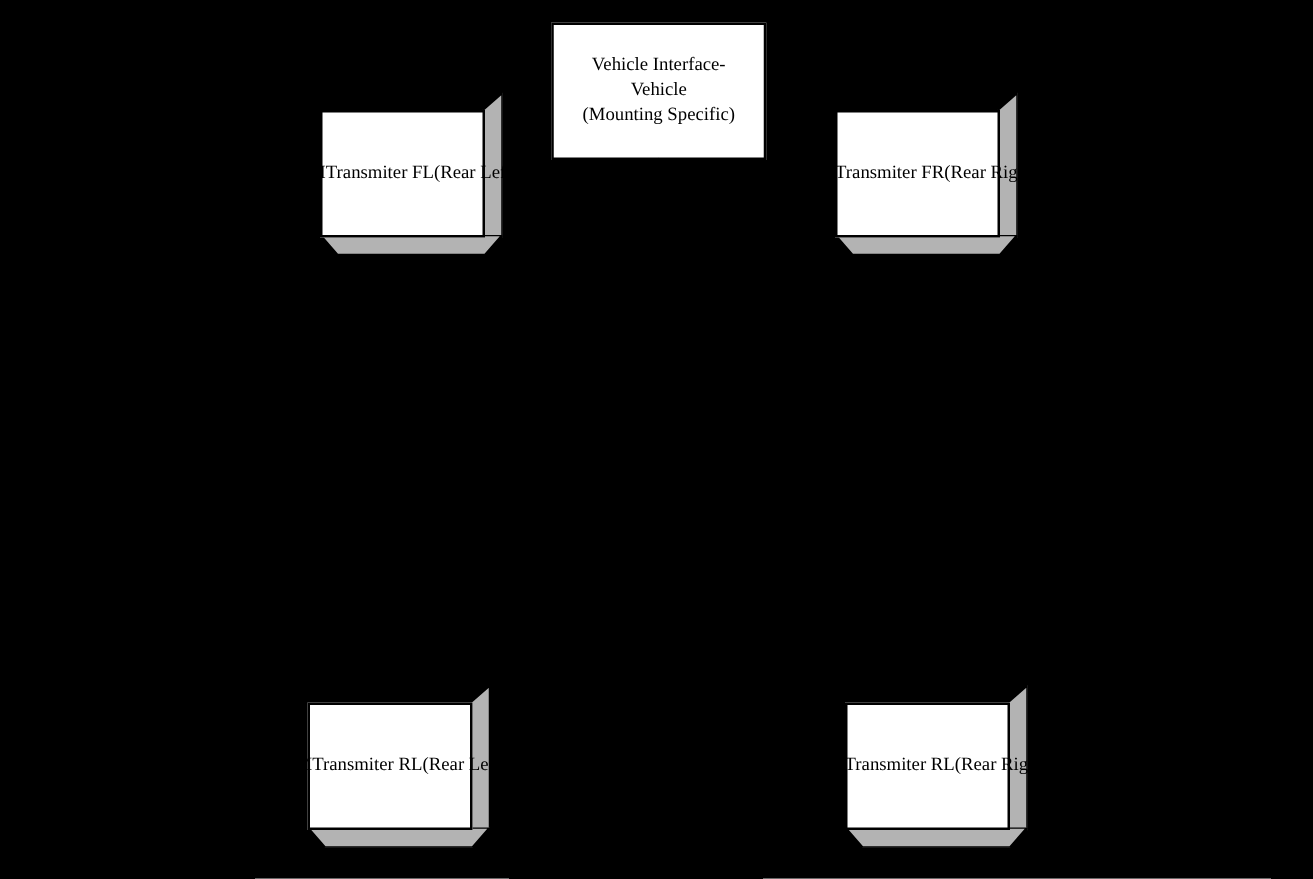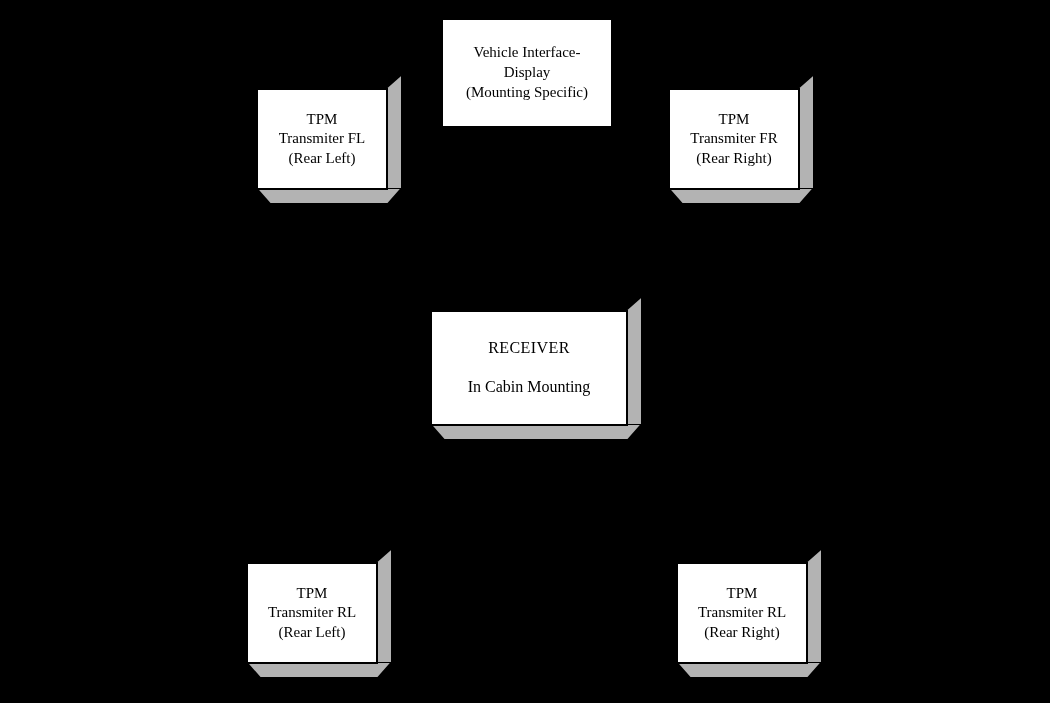--- a/index.html
+++ b/index.html
@@ -24,21 +24,20 @@
   .box3d .face {
     position: absolute;
     left: 0;
     top: 14px;
     right: 14px;
     bottom: 14px;
     background: #ffffff;
     border: 2px solid #000000;
     box-sizing: border-box;
     display: flex;
-    flex-direction: column;
     align-items: center;
     justify-content: center;
     text-align: center;
     line-height: 1.30;
     font-size: 15px;
     color: #000000;
   }
   .box3d .side {
     position: absolute;
     top: 0;
@@ -77,21 +76,21 @@
   .recv-title { font-size: 16px; letter-spacing: 0.4px; margin-bottom: 18px; }
   .recv-sub { font-size: 16px; }
 </style>
 </head>
 <body>
 
 <div id="canvas">
 
   <div class="flatbox" style="left:441px; top:18px; width:172px; height:110px;">
     <span class="txtline">Vehicle Interface-</span>
-    <span class="txtline">Display</span>
+    <span class="txtline">Vehicle</span>
     <span class="txtline">(Mounting Specific)</span>
   </div>
 
   <div class="arrow-v" style="left:512px; top:126px; width:30px; height:178px;">
     <svg width="30" height="178" viewBox="0 0 30 178">
       <line x1="15" y1="10" x2="15" y2="168" stroke="#000000" stroke-width="2.6"></line>
       <polygon points="15,0 8.5,19 21.5,19" fill="#000000"></polygon>
       <polygon points="15,178 8.5,159 21.5,159" fill="#000000"></polygon>
     </svg>
   </div>
@@ -117,32 +116,20 @@
     <svg class="bottom" viewBox="0 0 146 16" preserveAspectRatio="none" style="width:146px;height:16px;">
       <polygon points="0,0 146,0 132,16 14,16" fill="#b3b3b3" stroke="#000000" stroke-width="2"></polygon>
     </svg>
     <div class="face">
       <span class="txtline">TPM</span>
       <span class="txtline">Transmiter FR</span>
       <span class="txtline">(Rear Right)</span>
     </div>
   </div>
 
-  <div class="box3d" style="left:430px; top:296px; width:212px; height:144px;">
-    <svg class="side" viewBox="0 0 16 144" preserveAspectRatio="none" style="width:16px;height:144px;">
-      <polygon points="0,14 16,0 16,130 0,144" fill="#b3b3b3" stroke="#000000" stroke-width="2"></polygon>
-    </svg>
-    <svg class="bottom" viewBox="0 0 212 16" preserveAspectRatio="none" style="width:212px;height:16px;">
-      <polygon points="0,0 212,0 198,16 14,16" fill="#b3b3b3" stroke="#000000" stroke-width="2"></polygon>
-    </svg>
-    <div class="face">
-      <span class="txtline recv-title">RECEIVER</span>
-      <span class="txtline recv-sub">In Cabin Mounting</span>
-    </div>
-  </div>
 
   <div class="box3d" style="left:246px; top:548px; width:146px; height:130px;">
     <svg class="side" viewBox="0 0 16 130" preserveAspectRatio="none" style="width:16px;height:130px;">
       <polygon points="0,14 16,0 16,116 0,130" fill="#b3b3b3" stroke="#000000" stroke-width="2"></polygon>
     </svg>
     <svg class="bottom" viewBox="0 0 146 16" preserveAspectRatio="none" style="width:146px;height:16px;">
       <polygon points="0,0 146,0 132,16 14,16" fill="#b3b3b3" stroke="#000000" stroke-width="2"></polygon>
     </svg>
     <div class="face">
       <span class="txtline">TPM</span>

